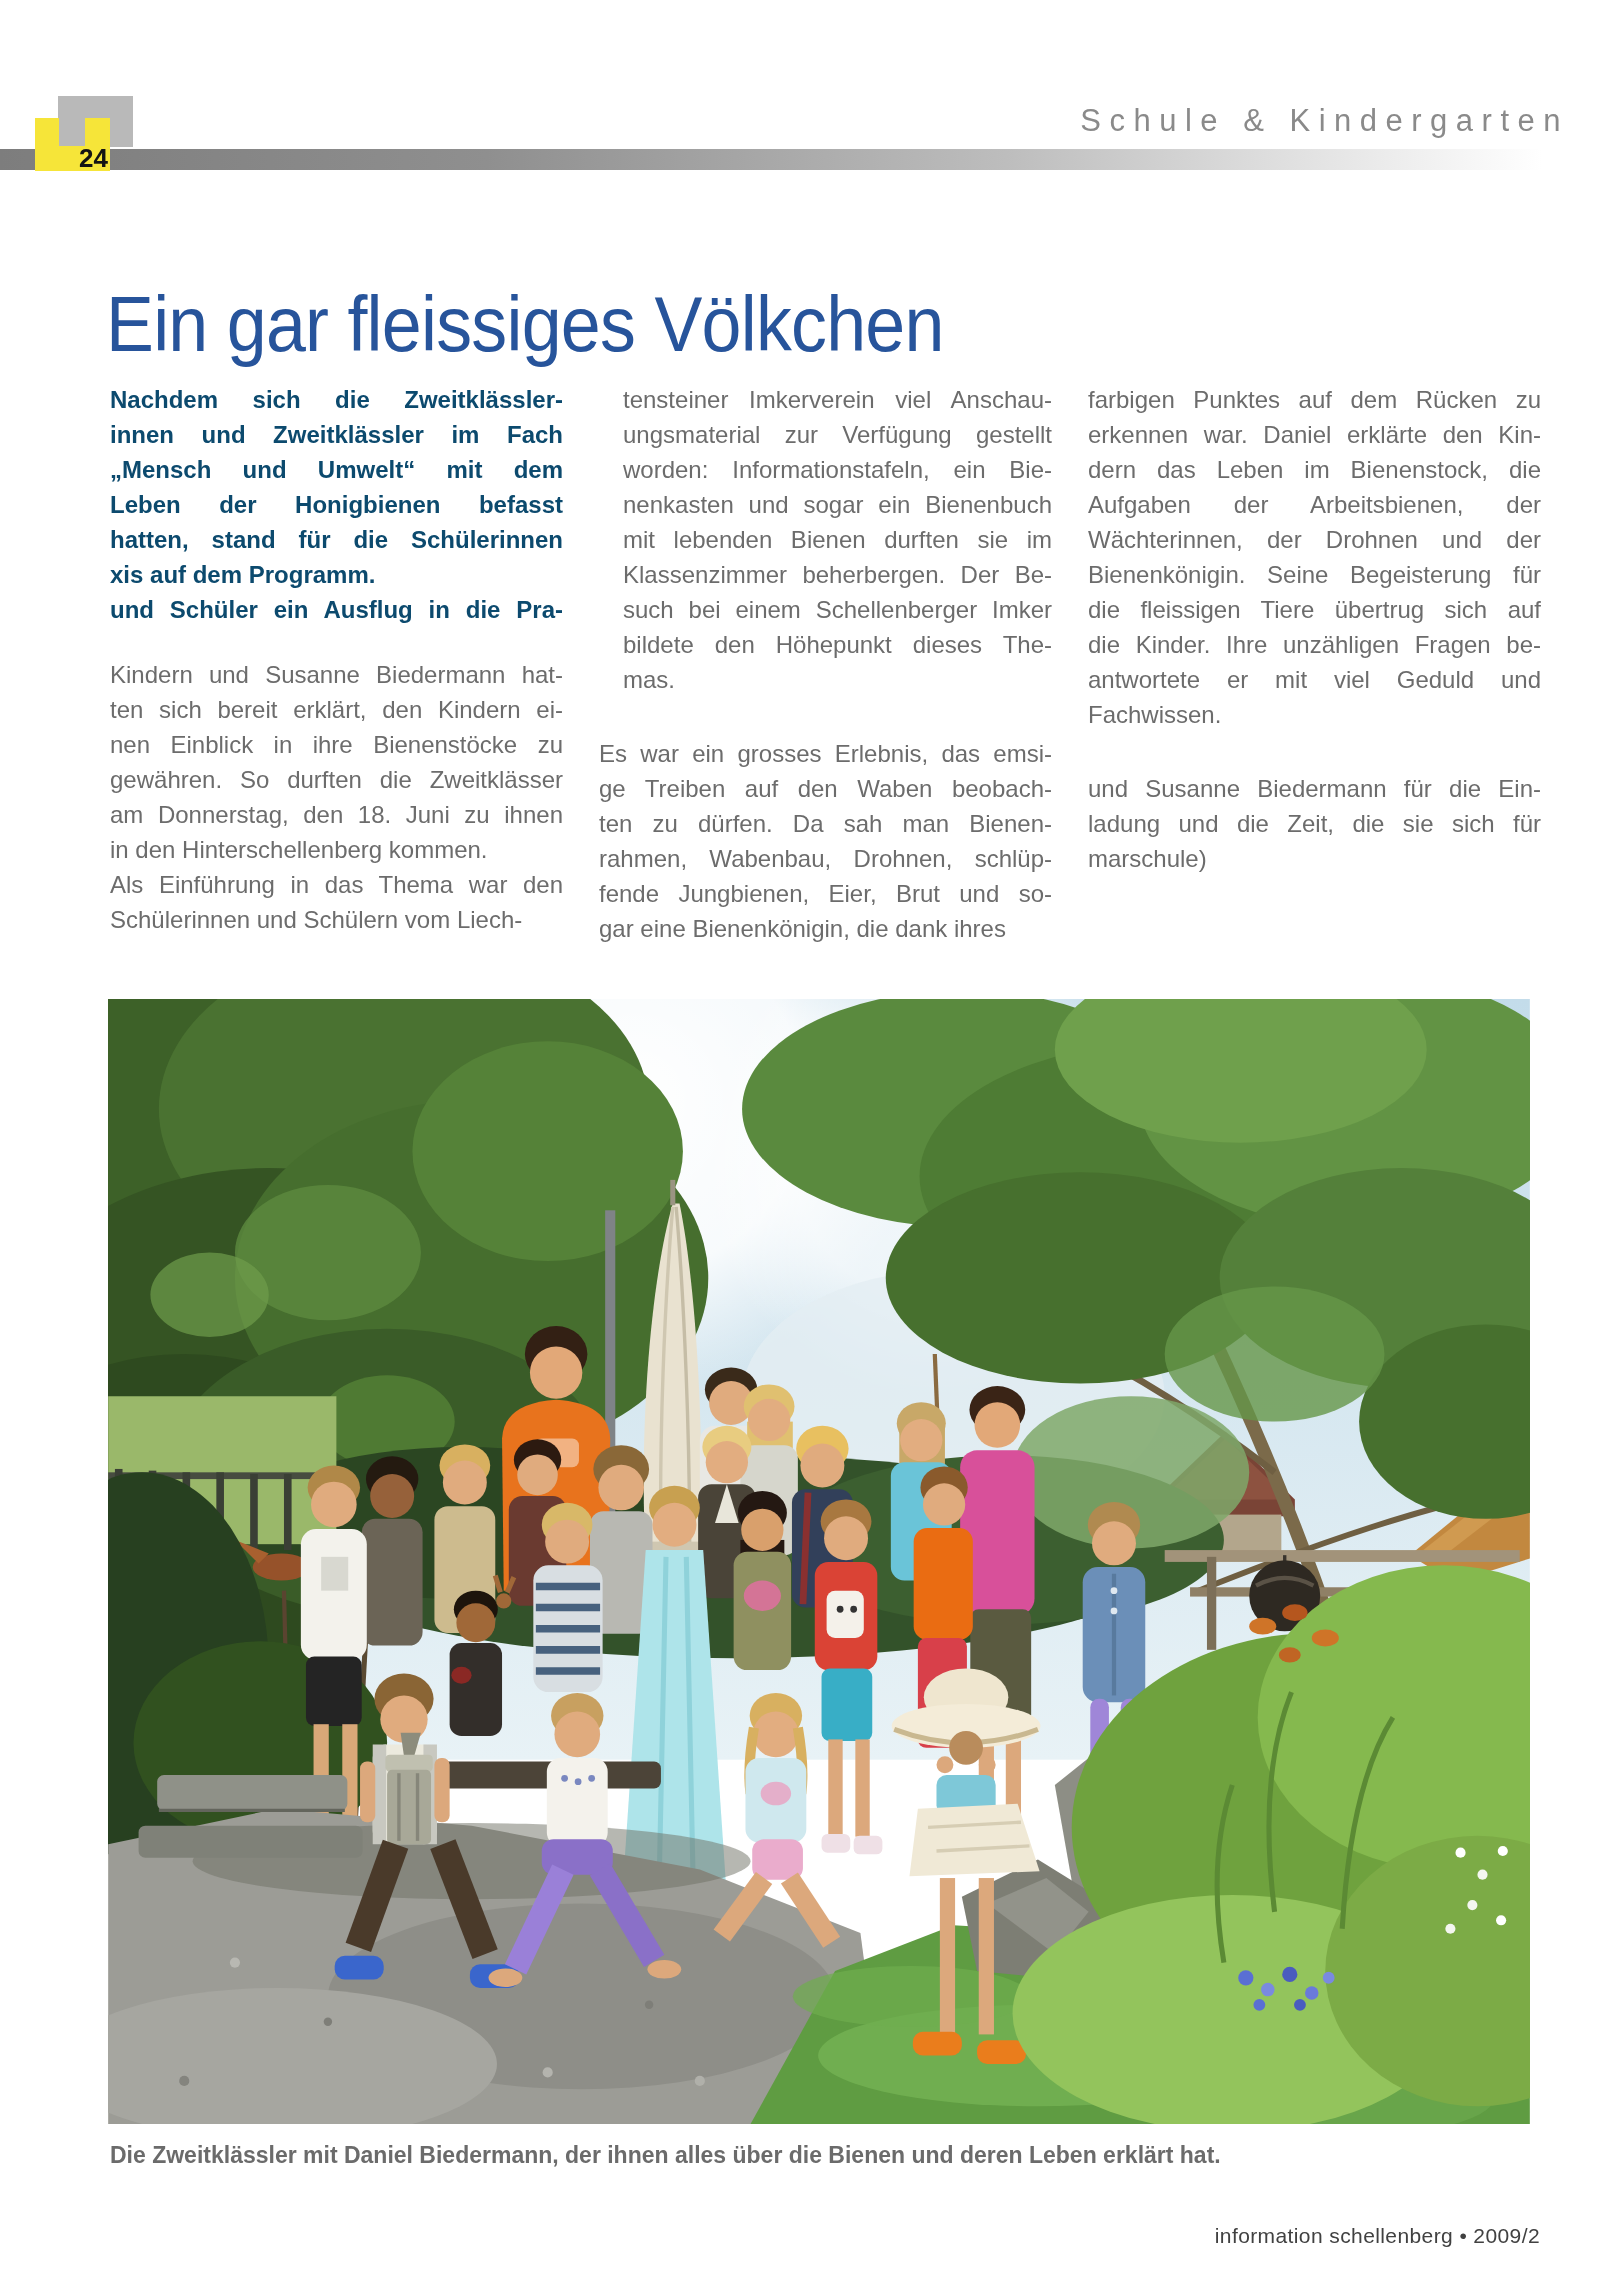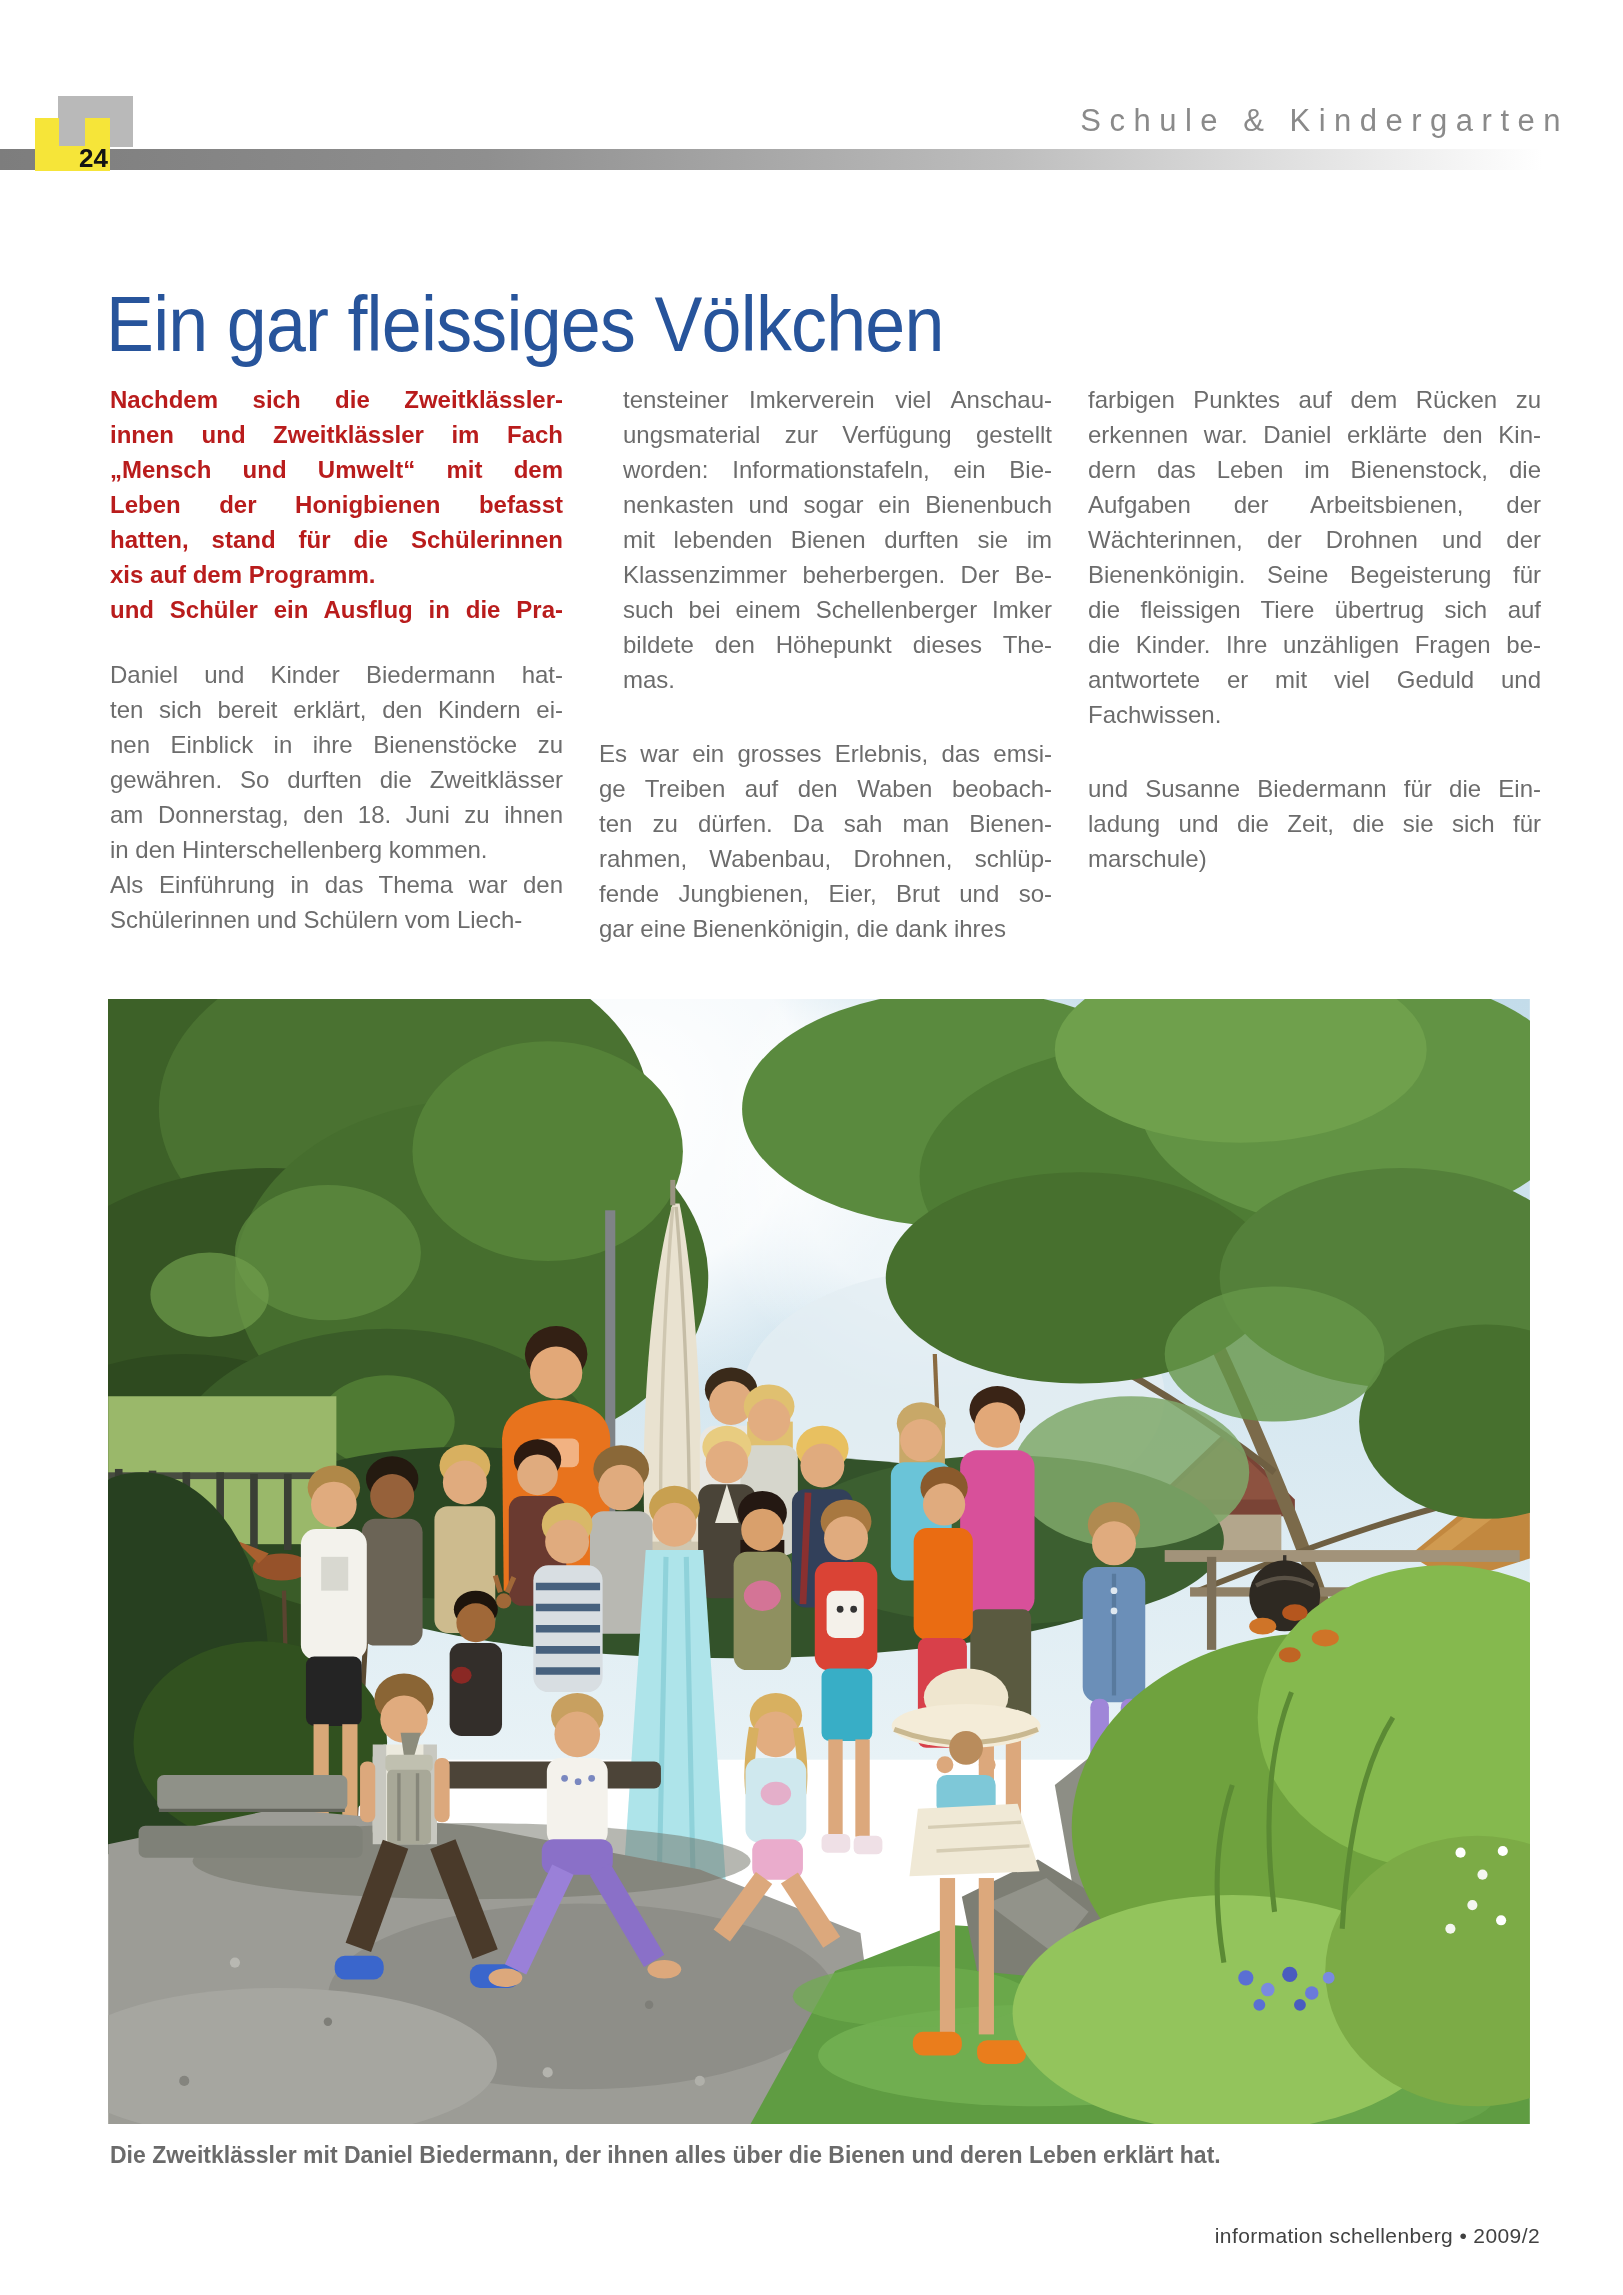--- a/index.html
+++ b/index.html
@@ -16,21 +16,21 @@
   .logo-yellow-bottom{position:absolute;left:35px;top:146px;width:75px;height:25px;background:#f6e539;z-index:3;}
   .page-number{position:absolute;left:71px;top:145px;width:37px;text-align:right;z-index:4;
         font-size:26px;font-weight:bold;color:#141414;line-height:1;}
   
   .title{position:absolute;left:106px;top:227px;font-size:78px;font-weight:300;color:#27549b;
         letter-spacing:-0.8px;transform:scaleX(.92);transform-origin:left top;white-space:nowrap;}
   
   .columns{position:absolute;left:110px;top:382px;width:1431px;display:flex;gap:36px;}
   .col{width:453px;}
   .para{color:#6c6c6c;}
-  .para.bold{font-weight:bold;color:#b91c1c;}
+  .para.bold{font-weight:bold;color:#0c4a6e;}
   .line{font-size:24px;line-height:35px;text-align:justify;text-align-last:justify;
         white-space:normal;color:inherit;}
   .line.end{text-align-last:left;}
   
   .photo-wrap{position:absolute;left:108px;top:999px;width:1422px;height:1125px;}
   .photo-wrap svg{display:block;}
   .caption{position:absolute;left:110px;top:2142px;font-size:23px;font-weight:bold;color:#6b6b6b;}
   
   .footer{position:absolute;top:2224px;right:83px;font-size:21px;color:#414141;letter-spacing:0.4px;margin-left:8px;}
 </style>
@@ -54,21 +54,21 @@
         <div class="para bold" style="margin-top: 0px;">
           <div class="line">Nachdem sich die Zweitklässler-</div>
           <div class="line">innen und Zweitklässler im Fach</div>
           <div class="line">„Mensch und Umwelt“ mit dem</div>
           <div class="line">Leben der Honigbienen befasst</div>
           <div class="line">hatten, stand für die Schülerinnen</div>
           <div class="line end">xis auf dem Programm.</div>
           <div class="line">und Schüler ein Ausflug in die Pra-</div>
         </div>
         <div class="para" style="margin-top: 30px;">
-          <div class="line">Daniel und Kinder Biedermann hat-</div>
+          <div class="line">Kindern und Susanne Biedermann hat-</div>
           <div class="line">ten sich bereit erklärt, den Kindern ei-</div>
           <div class="line">nen Einblick in ihre Bienenstöcke zu</div>
           <div class="line">gewähren. So durften die Zweitklässer</div>
           <div class="line">am Donnerstag, den 18. Juni zu ihnen</div>
           <div class="line end">in den Hinterschellenberg kommen.</div>
         </div>
         <div class="para" style="margin-top: 0px;">
           <div class="line">Als Einführung in das Thema war den</div>
           <div class="line end">Schülerinnen und Schülern vom Liech-</div>
         </div>

